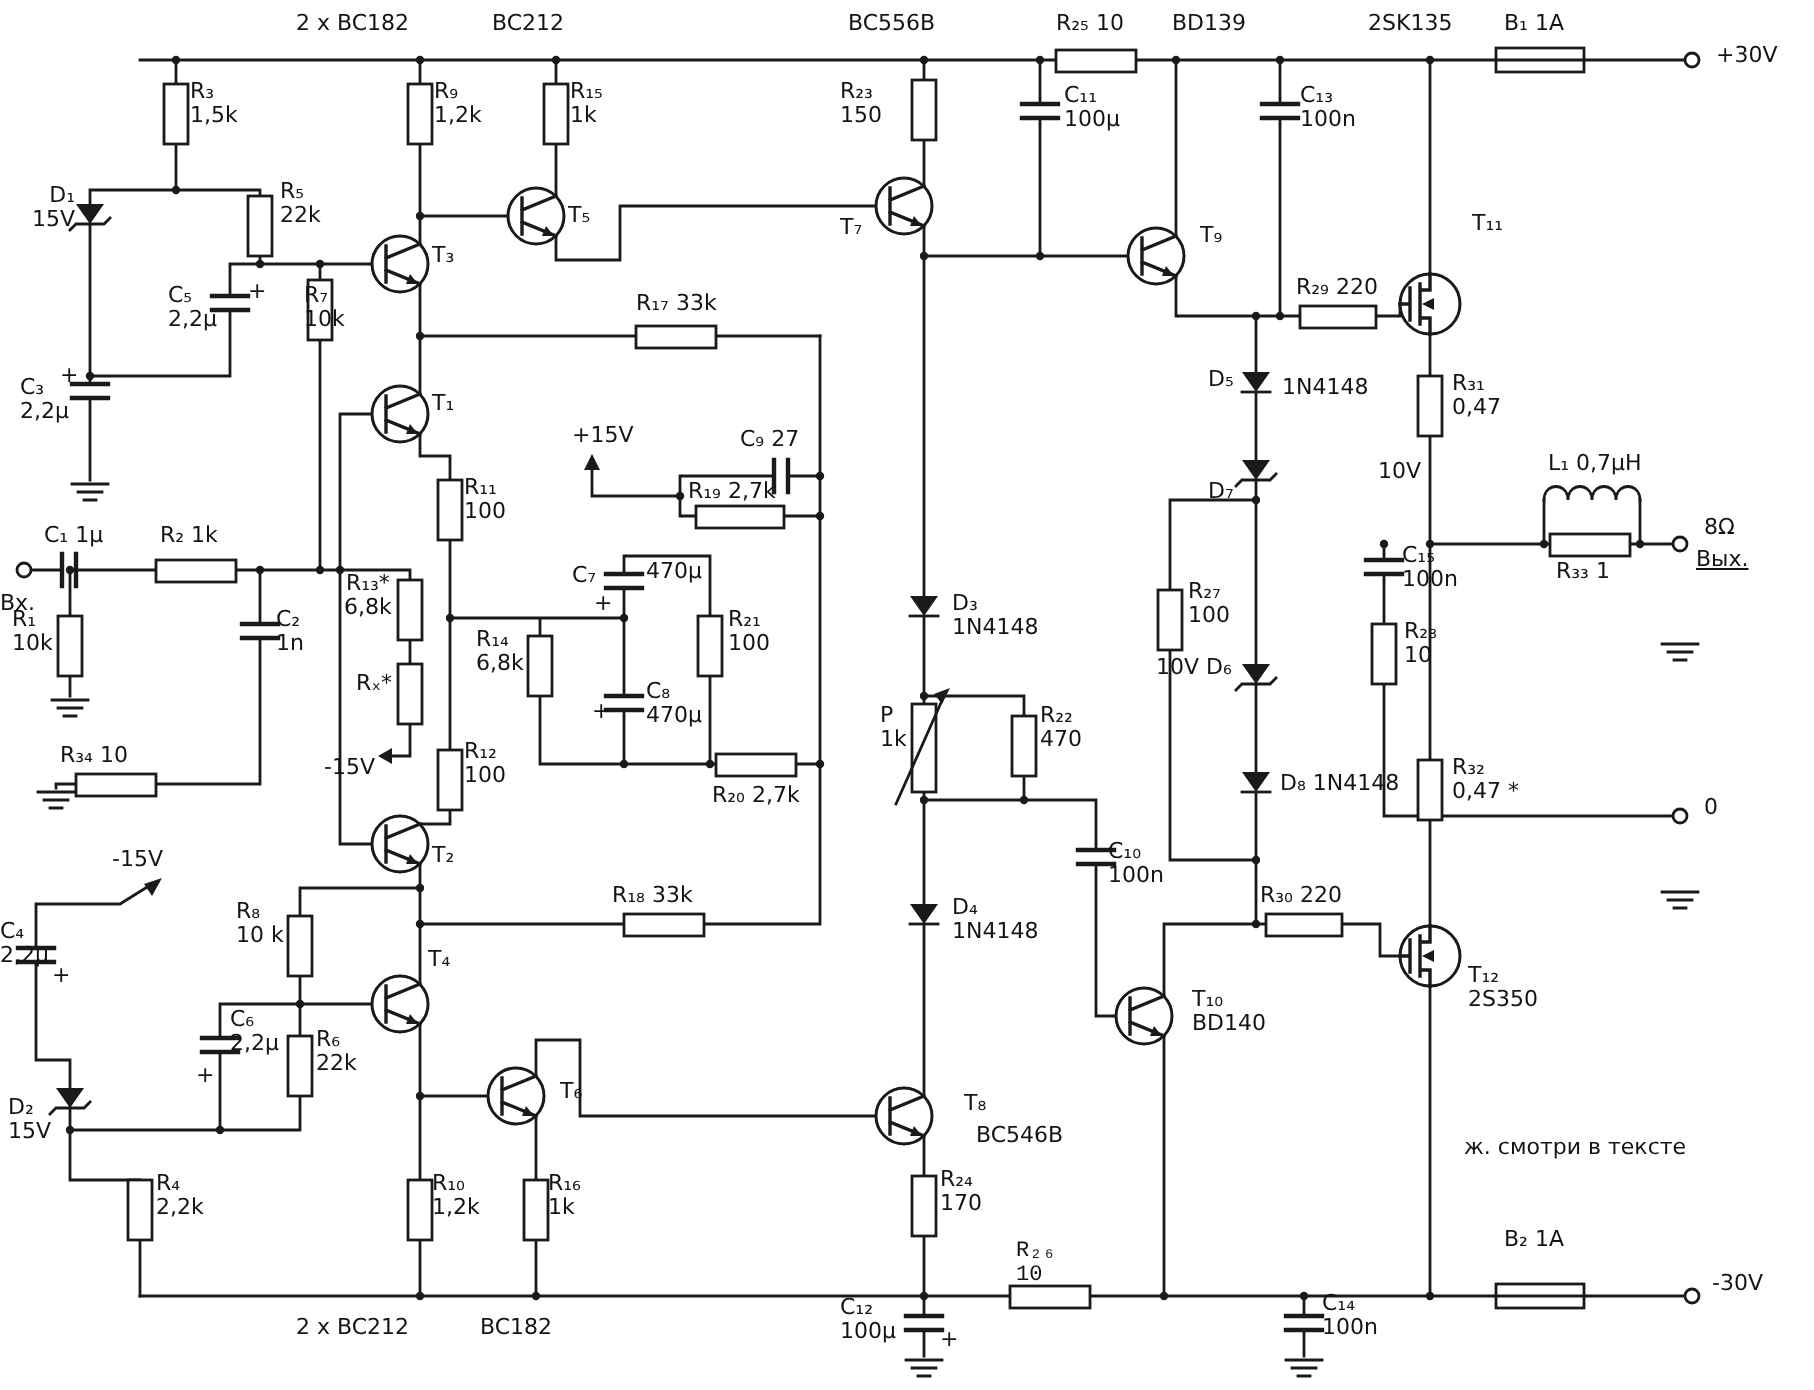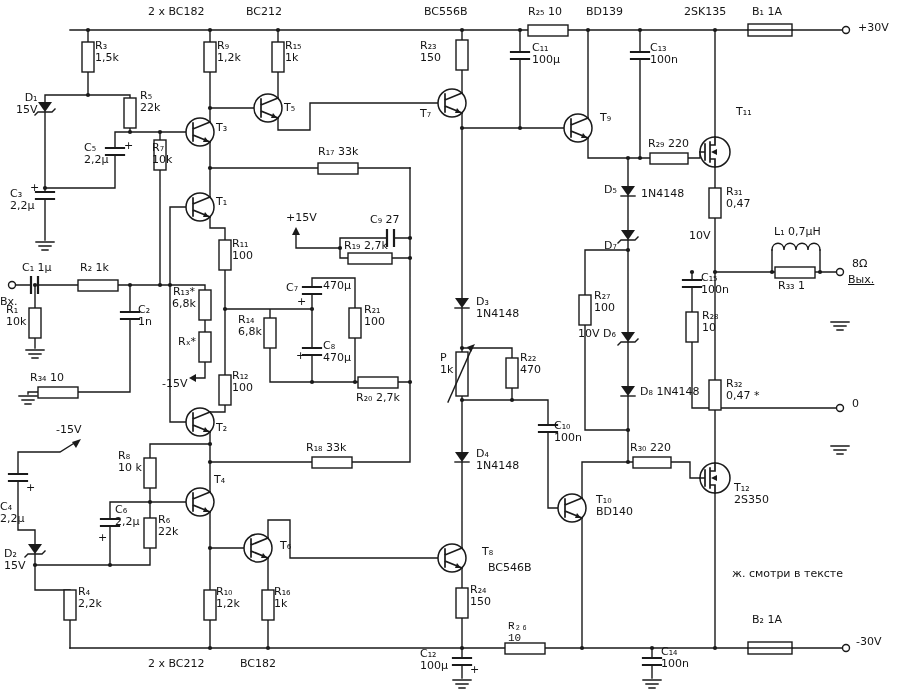--- a/index.html
+++ b/index.html
@@ -396,41 +396,41 @@
       <div class="lbl" style="left: 306px; top: 442px;">R₁₈ 33k</div>
       <div class="lbl" style="left: 216px; top: 422px;">T₂</div>
       <div class="lbl" style="left: 214px; top: 474px;">T₄</div>
       <div class="lbl" style="left: 596px; top: 494px;">T₁₀
 BD140</div>
       <div class="lbl" style="left: 734px; top: 482px;">T₁₂
 2S350</div>
       <div class="lbl" style="left: 280px; top: 540px;">T₆</div>
       <div class="lbl" style="left: 482px; top: 546px;">T₈</div>
       <div class="lbl" style="left: 488px; top: 562px;">BC546B</div>
-      <div class="lbl" style="left: 0px; top: 460px; margin-top: 41px;">C₄
+      <div class="lbl" style="left: 0px; top: 460px;">C₄
 2,2μ</div>
       <div class="lbl" style="left: 26px; top: 482px;">+</div>
       <div class="lbl" style="left: 118px; top: 450px;">R₈
 10 k</div>
       <div class="lbl" style="left: 56px; top: 424px;">-15V</div>
       <div class="lbl" style="left: 92px; top: 504px; margin-left: 23px;">C₆
 2,2μ</div>
       <div class="lbl" style="left: 98px; top: 532px;">+</div>
       <div class="lbl" style="left: 158px; top: 514px;">R₆
 22k</div>
       <div class="lbl" style="left: 4px; top: 548px;">D₂
 15V</div>
       <div class="lbl" style="left: 78px; top: 586px;">R₄
 2,2k</div>
       <div class="lbl" style="left: 216px; top: 586px;">R₁₀
 1,2k</div>
       <div class="lbl" style="left: 274px; top: 586px;">R₁₆
 1k</div>
       <div class="lbl" style="left: 470px; top: 584px;">R₂₄
-150</div>
+170</div>
       <div class="lbl" style="left: 508px; top: 620px; font-family: Liberation Mono, monospace;">R₂₆
 10</div>
       <div class="lbl" style="left: 420px; top: 648px;">C₁₂
 100μ</div>
       <div class="lbl" style="left: 470px; top: 664px;">+</div>
       <div class="lbl" style="left: 661px; top: 646px;">C₁₄
 100n</div>
       <div class="lbl" style="left: 752px; top: 614px;">B₂ 1A</div>
       <div class="lbl" style="left: 856px; top: 636px;">-30V</div>
       <div class="lbl" style="left: 148px; top: 658px;">2 x BC212</div>

